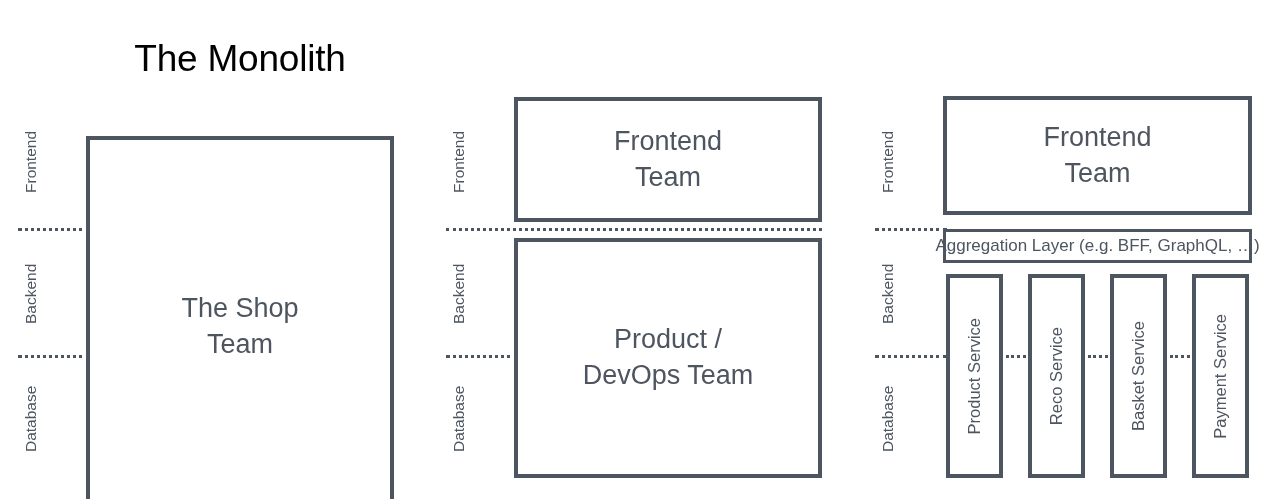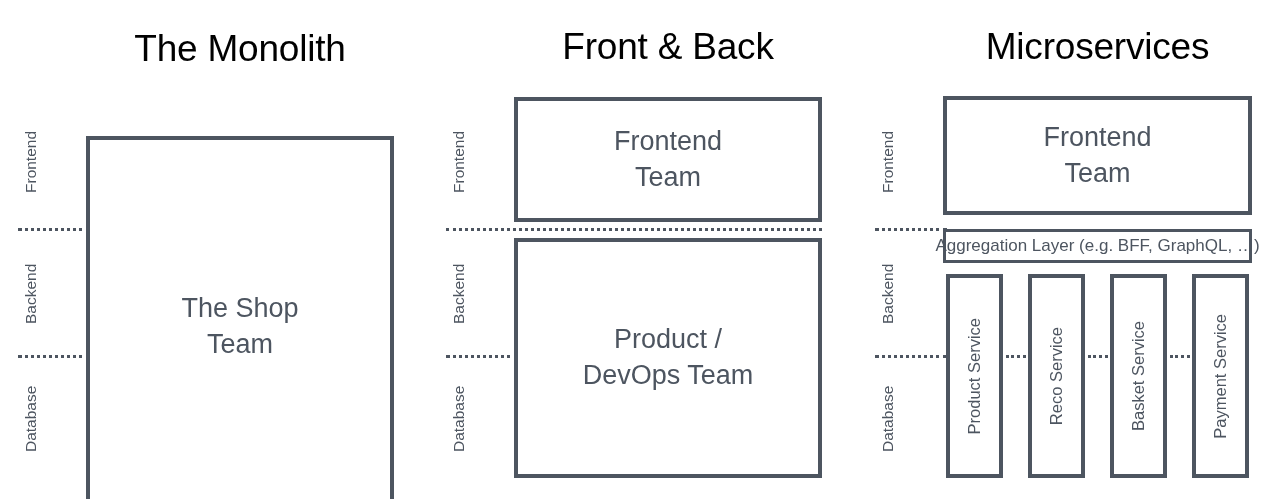--- a/index.html
+++ b/index.html
@@ -96,21 +96,21 @@
     white-space: nowrap;
     writing-mode: vertical-rl;
     transform: rotate(180deg);
   }
 </style>
 </head>
 <body>
 
 <div class="stage">
 
-  <div class="panel-title" style="left:86px; top:30px; width:308px;">The Monolith</div>
+  <div class="panel-title" style="left:86px; top:40px; width:308px;">The Monolith</div>
 
   <div class="axis" style="left:16px; top:96px; height:382px;">
     <div class="axis-label" style="top:0px; height:132px;">
       <span>Frontend</span>
     </div>
     <div class="axis-label" style="top:136px; height:123px;">
       <span>Backend</span>
     </div>
     <div class="axis-label" style="top:263px; height:119px;">
       <span>Database</span>
@@ -118,21 +118,20 @@
   </div>
 
   <div class="dotted" style="left:18px; top:228px; width:72px;"></div>
   <div class="dotted" style="left:18px; top:355px; width:72px;"></div>
 
   <div class="box" style="left:86px; top:96px; width:308px; height:382px;margin-top:40px;">
     <div class="box-label">The Shop
 Team</div>
   </div>
 
-  <div class="panel-title" style="left:514px; top:28px; width:308px;">Front &amp; Back</div>
 
   <div class="axis" style="left:444px; top:96px; height:382px;">
     <div class="axis-label" style="top:0px; height:132px;">
       <span>Frontend</span>
     </div>
     <div class="axis-label" style="top:136px; height:123px;">
       <span>Backend</span>
     </div>
     <div class="axis-label" style="top:263px; height:119px;">
       <span>Database</span>
@@ -145,21 +144,20 @@
   <div class="box" style="left:514px; top:97px; width:308px; height:125px;">
     <div class="box-label">Frontend
 Team</div>
   </div>
 
   <div class="box" style="left:514px; top:238px; width:308px; height:240px;">
     <div class="box-label">Product /
 DevOps Team</div>
   </div>
 
-  <div class="panel-title" style="left:943px; top:28px; width:309px;">Microservices</div>
 
   <div class="axis" style="left:873px; top:96px; height:382px;">
     <div class="axis-label" style="top:0px; height:132px;">
       <span>Frontend</span>
     </div>
     <div class="axis-label" style="top:136px; height:123px;">
       <span>Backend</span>
     </div>
     <div class="axis-label" style="top:263px; height:119px;">
       <span>Database</span>

